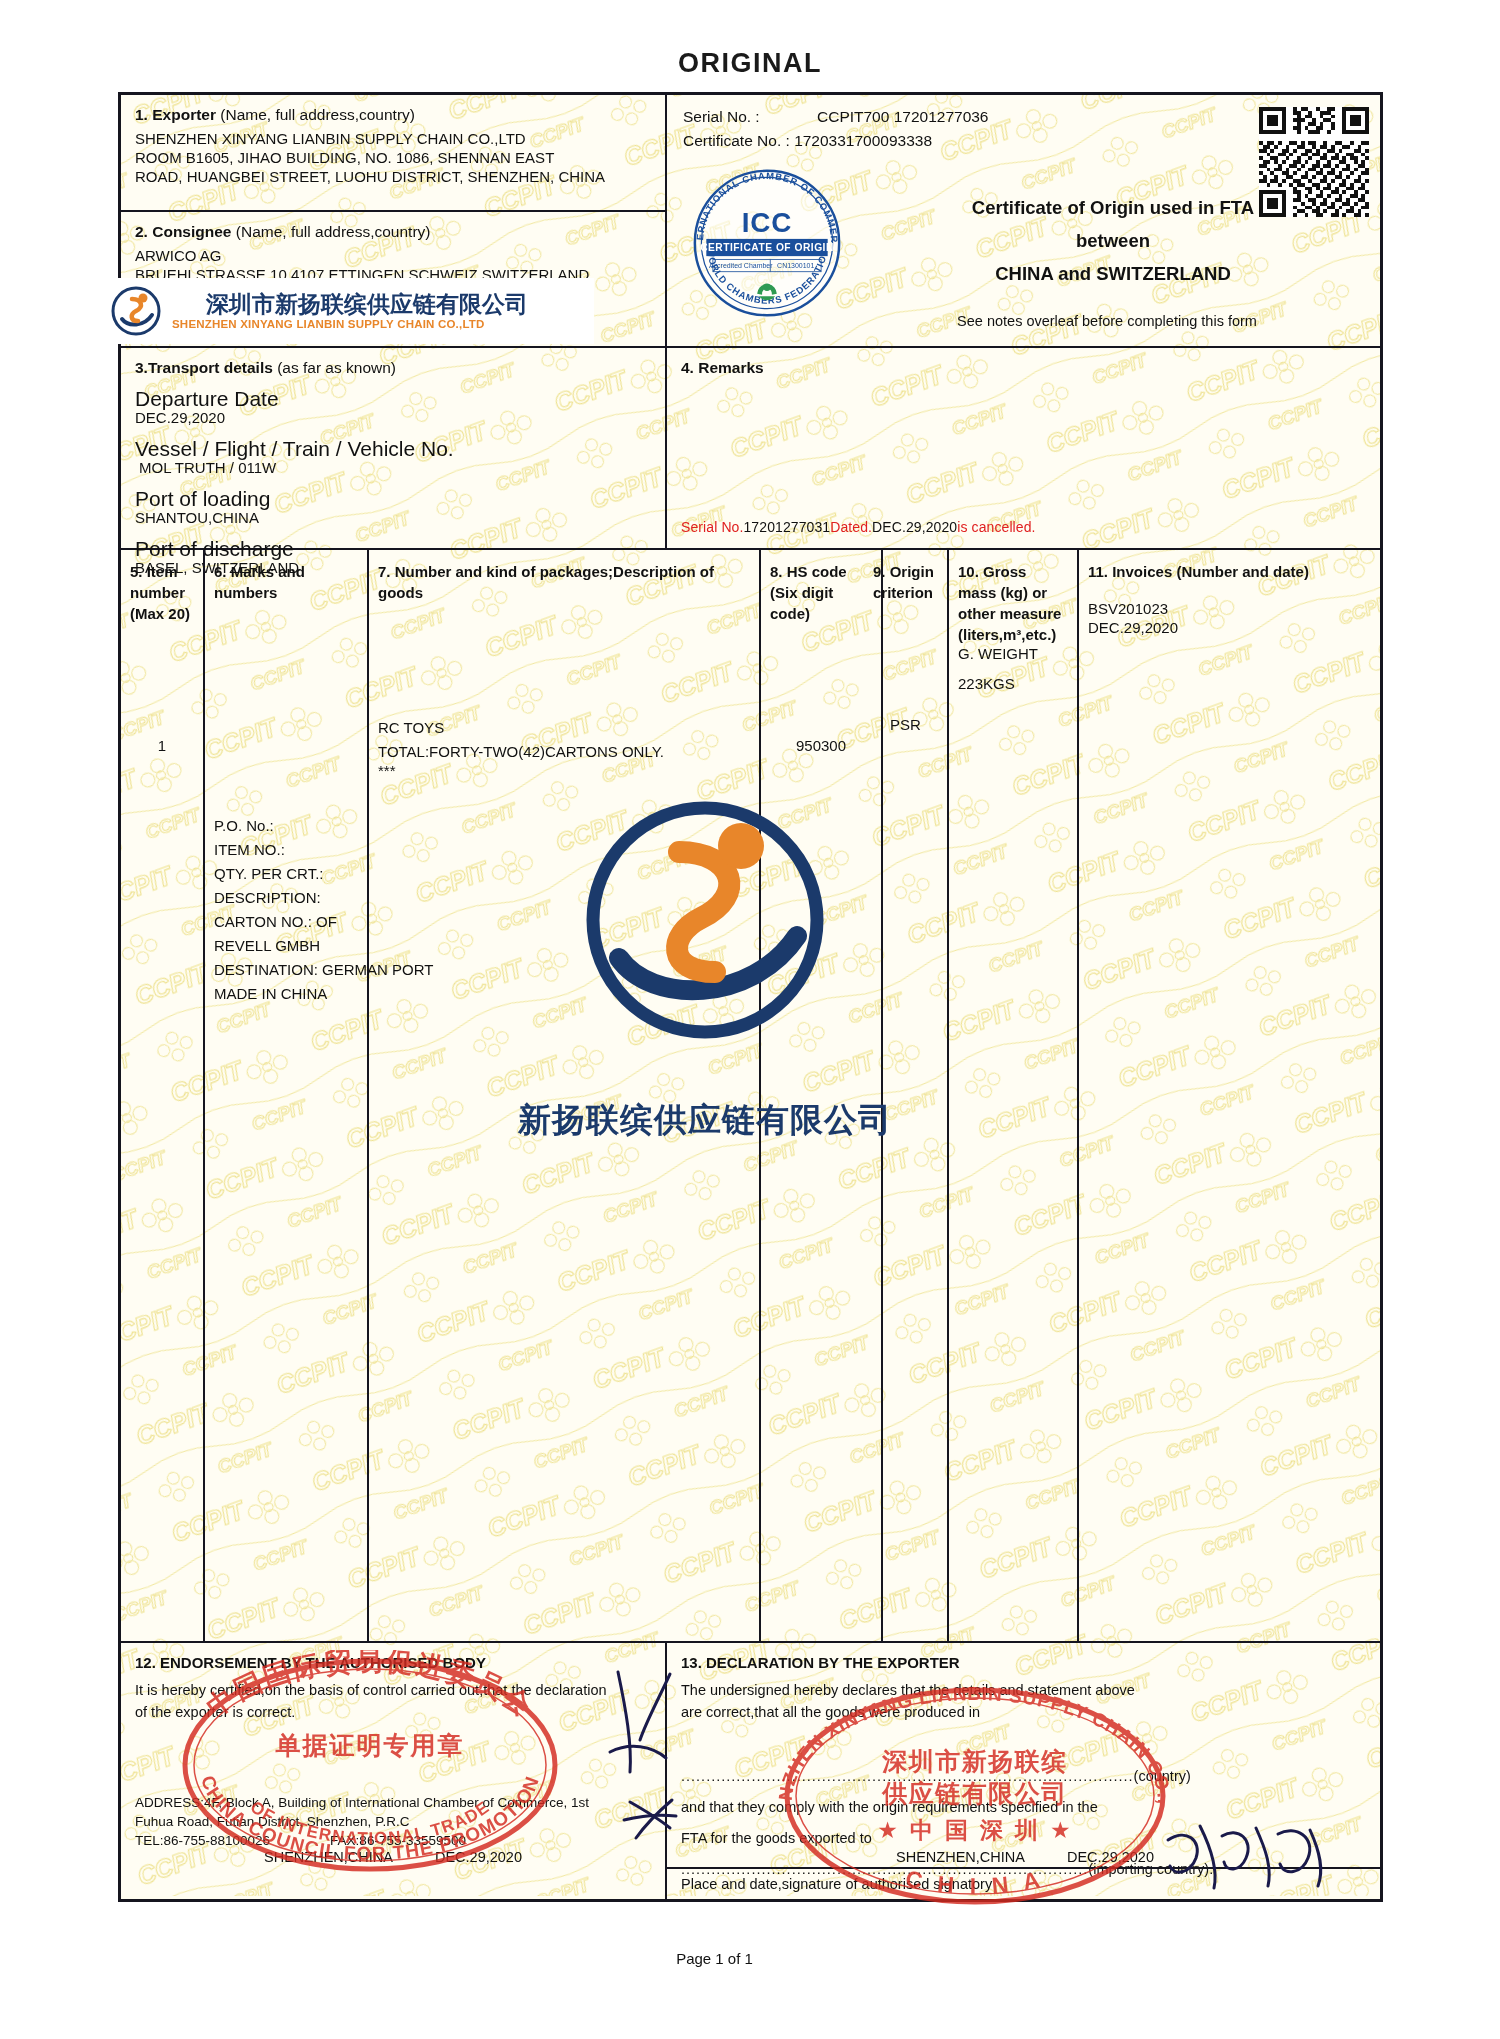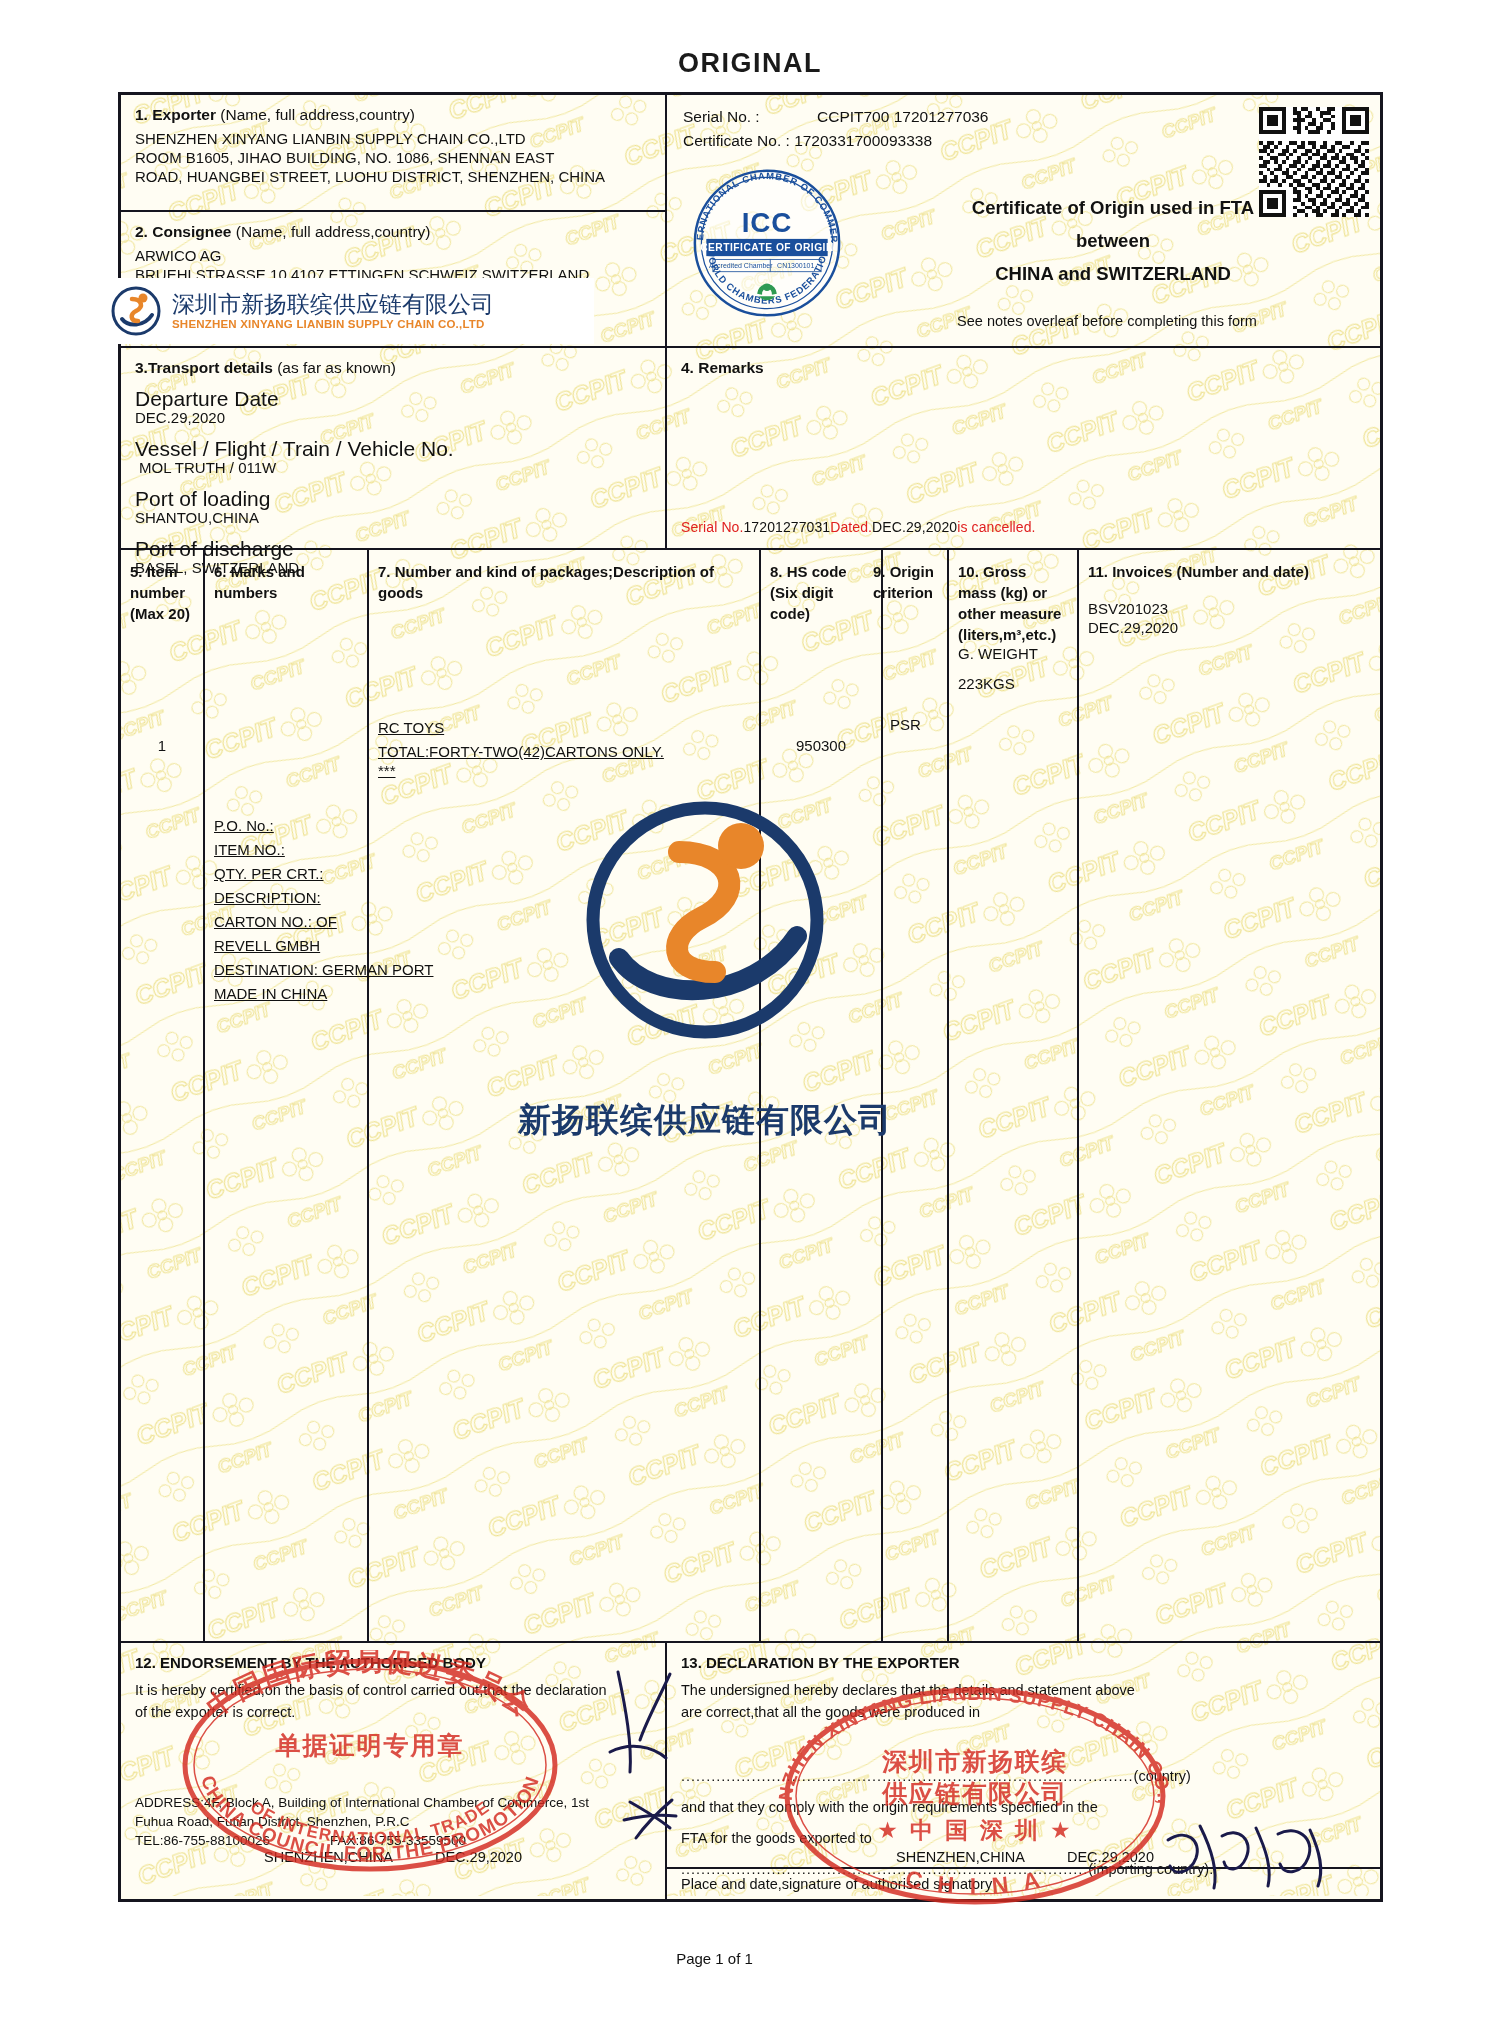--- a/index.html
+++ b/index.html
@@ -90,21 +90,21 @@
     position:absolute; left:14px; bottom:13px;
     font-size:14px; color:#e02020; letter-spacing:.1px;
   }
   .cancel-note .blk { color:#111; }
 
   
   #goods-table { left:0; top:455px; width:1262px; height:1093px; }
 
   .gcol { position:absolute; top:0; height:100%; }
   .ghead { font-size:15px; font-weight:bold; line-height:21px; padding:11px 9px 0 9px; }
-  .gbody { font-size:15px; line-height:24px; padding:0 9px;text-decoration:underline; }
+  .gbody { font-size:15px; line-height:24px; padding:0 9px; }
 
   
   #col-item    { left:0;    width:84px; }
   #col-marks   { left:84px; width:164px; }
   #col-desc    { left:248px;width:392px; }
   #col-hs      { left:640px;width:122px; }
   #col-origin  { left:743px;width:85px; }
   #col-mass    { left:828px;width:130px; }
   #col-inv     { left:958px;width:304px; }
 
@@ -156,21 +156,21 @@
   #sig-a { left:600px; top:1660px; width:110px; height:200px; }
   #sig-b { left:1160px; top:1810px; width:170px; height:90px; }
 
   
   .co-wm { position:absolute; z-index:8; pointer-events:none; }
   #co-wm-top {
     left:104px; top:278px; width:490px; height:66px;
     background:#ffffff; display:flex; align-items:center; gap:10px;
     padding-left:6px;
   }
-  #co-wm-top .txt-cn { font-size:23px; font-weight:normal; color:#1b3a6b; line-height:1.1; }
+  #co-wm-top .txt-cn { font-size:23px; font-weight:bold; color:#1b3a6b; line-height:1.1;margin-left:34px; }
   #co-wm-top .txt-en { font-size:11.5px; font-weight:bold; color:#e8862a; letter-spacing:.2px; }
 
   #co-wm-center { left:490px; top:790px; width:430px; height:340px; z-index:5; }
   #co-wm-center .big-cn {
     position:absolute; left:-5px; top:262px; width:440px;
     text-align:center; font-size:33px; font-weight:bold; color:#1b3a6b;
     letter-spacing:1px;
     margin-top:46px;
   }
 

